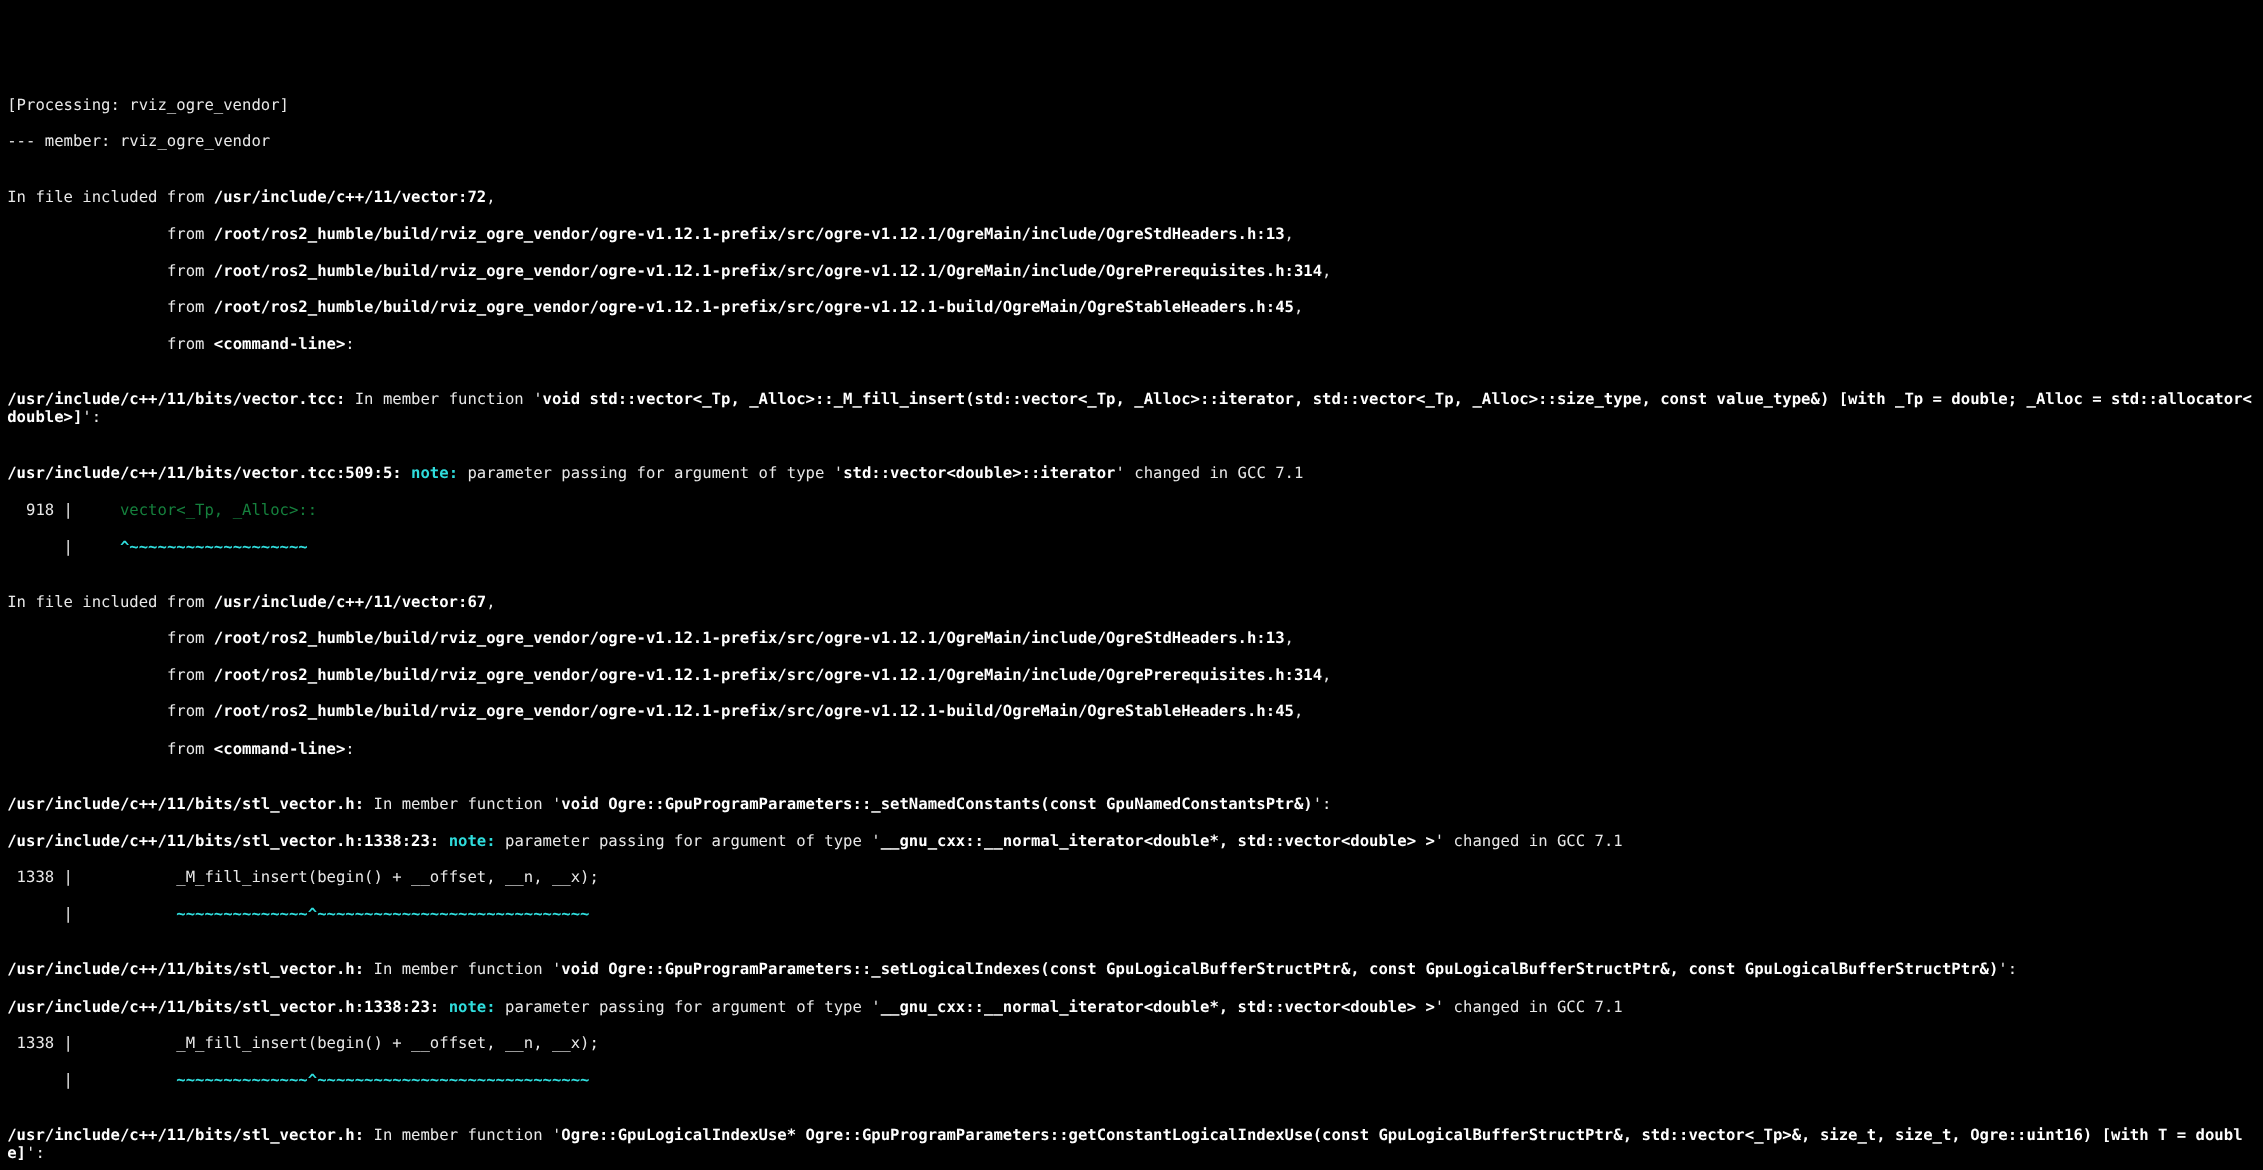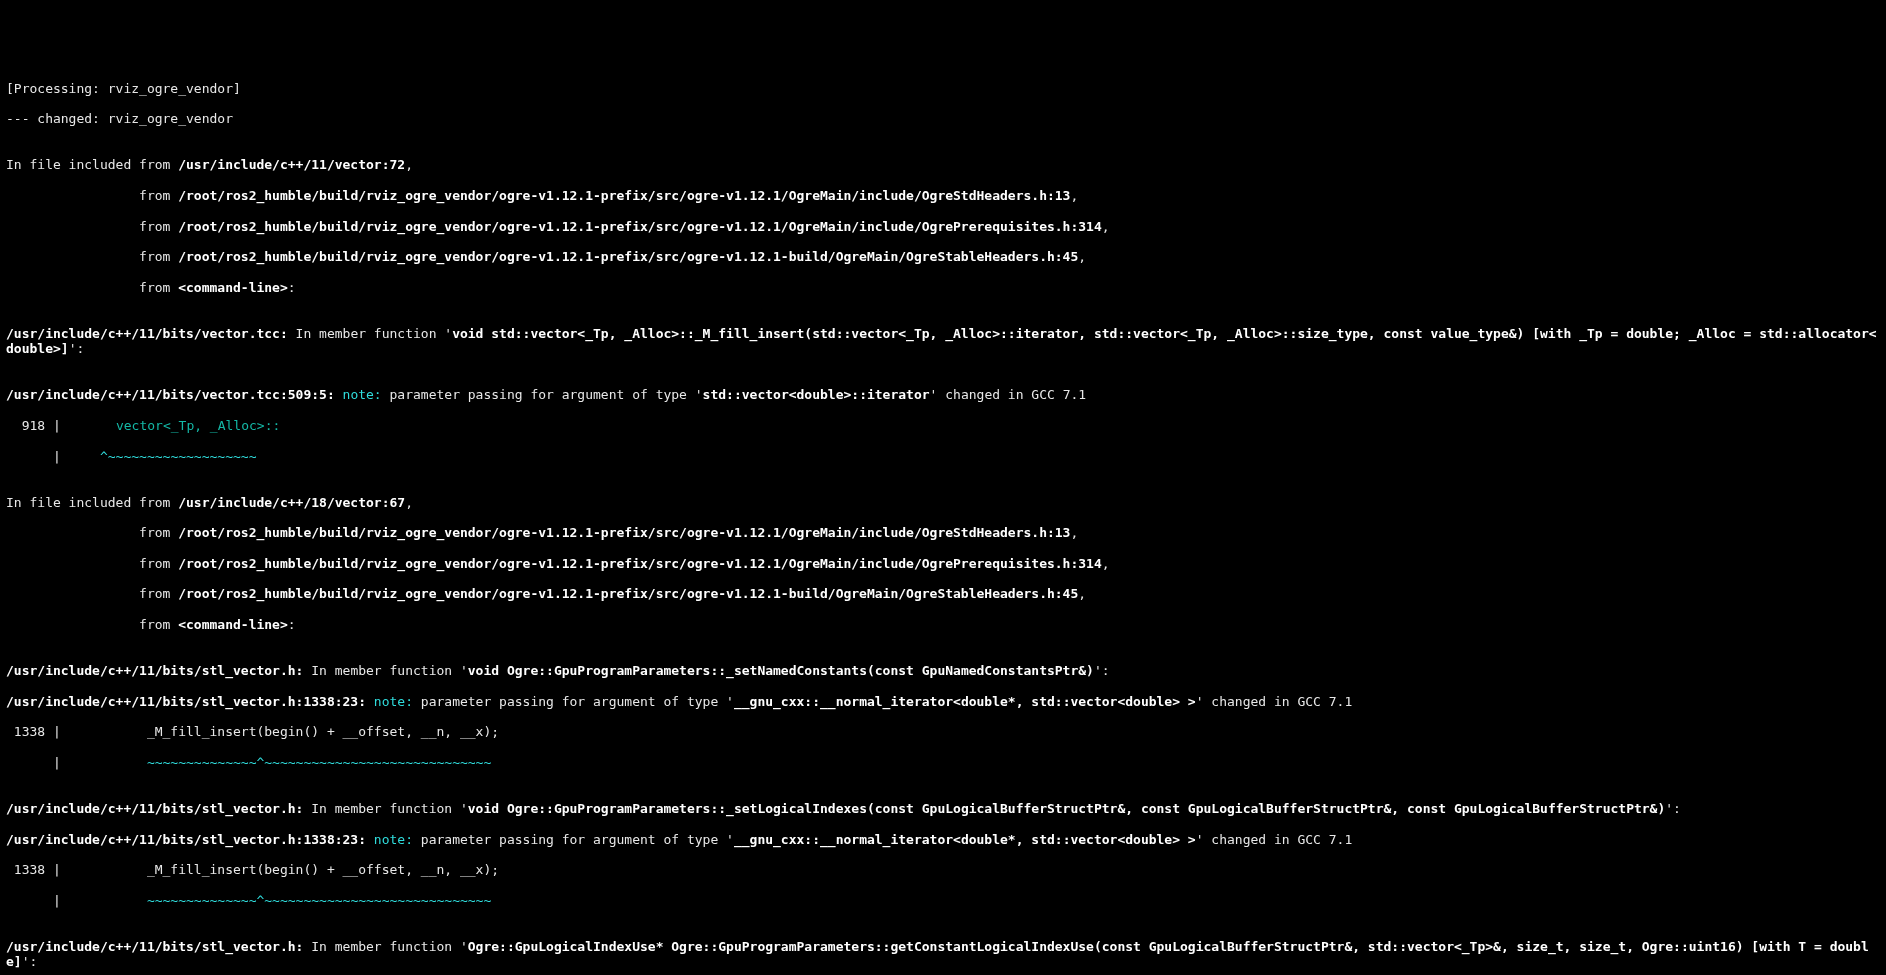--- a/index.html
+++ b/index.html
@@ -9,45 +9,45 @@
     font-family: "Menlo", "Monaco", "Consolas", monospace;
     font-size: 13px;
     line-height: 1.18;
     white-space: pre;
     padding: 4px 6px;
     overflow-x: hidden;
     width: 1886px;
   }
   .line { white-space: pre-wrap; word-break: break-all; }
   .bold { font-weight: 700; color: #fff; margin-top: 26px; }
-  .cyan { color: #2fdcdc; font-weight: 400; }
-  .cyan-normal { color: #14b8a6; margin-left: 16px; }
+  .cyan { color: #2fdcdc; font-weight: 700; }
+  .cyan-normal { color: #15803d; }
 </style>
 </head>
 <body>
 
 
 
 <div>
 <div class="line">[Processing: rviz_ogre_vendor]</div>
-<div class="line">--- changed: rviz_ogre_vendor</div>
+<div class="line">--- member: rviz_ogre_vendor</div>
 
 <div class="line"><span>In file included from </span><span class="bold">/usr/include/c++/11/vector:72</span><span>,</span></div>
 <div class="line"><span>                 from </span><span class="bold">/root/ros2_humble/build/rviz_ogre_vendor/ogre-v1.12.1-prefix/src/ogre-v1.12.1/OgreMain/include/OgreStdHeaders.h:13</span><span>,</span></div>
 <div class="line"><span>                 from </span><span class="bold">/root/ros2_humble/build/rviz_ogre_vendor/ogre-v1.12.1-prefix/src/ogre-v1.12.1/OgreMain/include/OgrePrerequisites.h:314</span><span>,</span></div>
 <div class="line"><span>                 from </span><span class="bold">/root/ros2_humble/build/rviz_ogre_vendor/ogre-v1.12.1-prefix/src/ogre-v1.12.1-build/OgreMain/OgreStableHeaders.h:45</span><span>,</span></div>
 <div class="line"><span>                 from </span><span class="bold">&lt;command-line&gt;</span><span>:</span></div>
 
 <div class="line"><span class="bold">/usr/include/c++/11/bits/vector.tcc:</span><span> In member function '</span><span class="bold">void std::vector&lt;_Tp, _Alloc&gt;::_M_fill_insert(std::vector&lt;_Tp, _Alloc&gt;::iterator, std::vector&lt;_Tp, _Alloc&gt;::size_type, const value_type&amp;) [with _Tp = double; _Alloc = std::allocator&lt;double&gt;]</span><span>':</span></div>
 
 <div class="line"><span class="bold">/usr/include/c++/11/bits/vector.tcc:509:5:</span><span class="cyan"> note: </span><span>parameter passing for argument of type '</span><span class="bold">std::vector&lt;double&gt;::iterator</span><span>' changed in GCC 7.1</span></div>
 <div class="line"><span>  918 |     </span><span class="cyan-normal">vector&lt;_Tp, _Alloc&gt;::</span></div>
 <div class="line"><span>      |     </span><span class="cyan">^~~~~~~~~~~~~~~~~~~~</span></div>
 
-<div class="line"><span>In file included from </span><span class="bold">/usr/include/c++/18/vector:67</span><span>,</span></div>
+<div class="line"><span>In file included from </span><span class="bold">/usr/include/c++/11/vector:67</span><span>,</span></div>
 <div class="line"><span>                 from </span><span class="bold">/root/ros2_humble/build/rviz_ogre_vendor/ogre-v1.12.1-prefix/src/ogre-v1.12.1/OgreMain/include/OgreStdHeaders.h:13</span><span>,</span></div>
 <div class="line"><span>                 from </span><span class="bold">/root/ros2_humble/build/rviz_ogre_vendor/ogre-v1.12.1-prefix/src/ogre-v1.12.1/OgreMain/include/OgrePrerequisites.h:314</span><span>,</span></div>
 <div class="line"><span>                 from </span><span class="bold">/root/ros2_humble/build/rviz_ogre_vendor/ogre-v1.12.1-prefix/src/ogre-v1.12.1-build/OgreMain/OgreStableHeaders.h:45</span><span>,</span></div>
 <div class="line"><span>                 from </span><span class="bold">&lt;command-line&gt;</span><span>:</span></div>
 
 <div class="line"><span class="bold">/usr/include/c++/11/bits/stl_vector.h:</span><span> In member function '</span><span class="bold">void Ogre::GpuProgramParameters::_setNamedConstants(const GpuNamedConstantsPtr&amp;)</span><span>':</span></div>
 <div class="line"><span class="bold">/usr/include/c++/11/bits/stl_vector.h:1338:23:</span><span class="cyan"> note: </span><span>parameter passing for argument of type '</span><span class="bold">__gnu_cxx::__normal_iterator&lt;double*, std::vector&lt;double&gt; &gt;</span><span>' changed in GCC 7.1</span></div>
 <div class="line"><span> 1338 |           _M_fill_insert(begin() + __offset, __n, __x);</span></div>
 <div class="line"><span>      |           </span><span class="cyan">~~~~~~~~~~~~~~^~~~~~~~~~~~~~~~~~~~~~~~~~~~~~</span></div>
 

